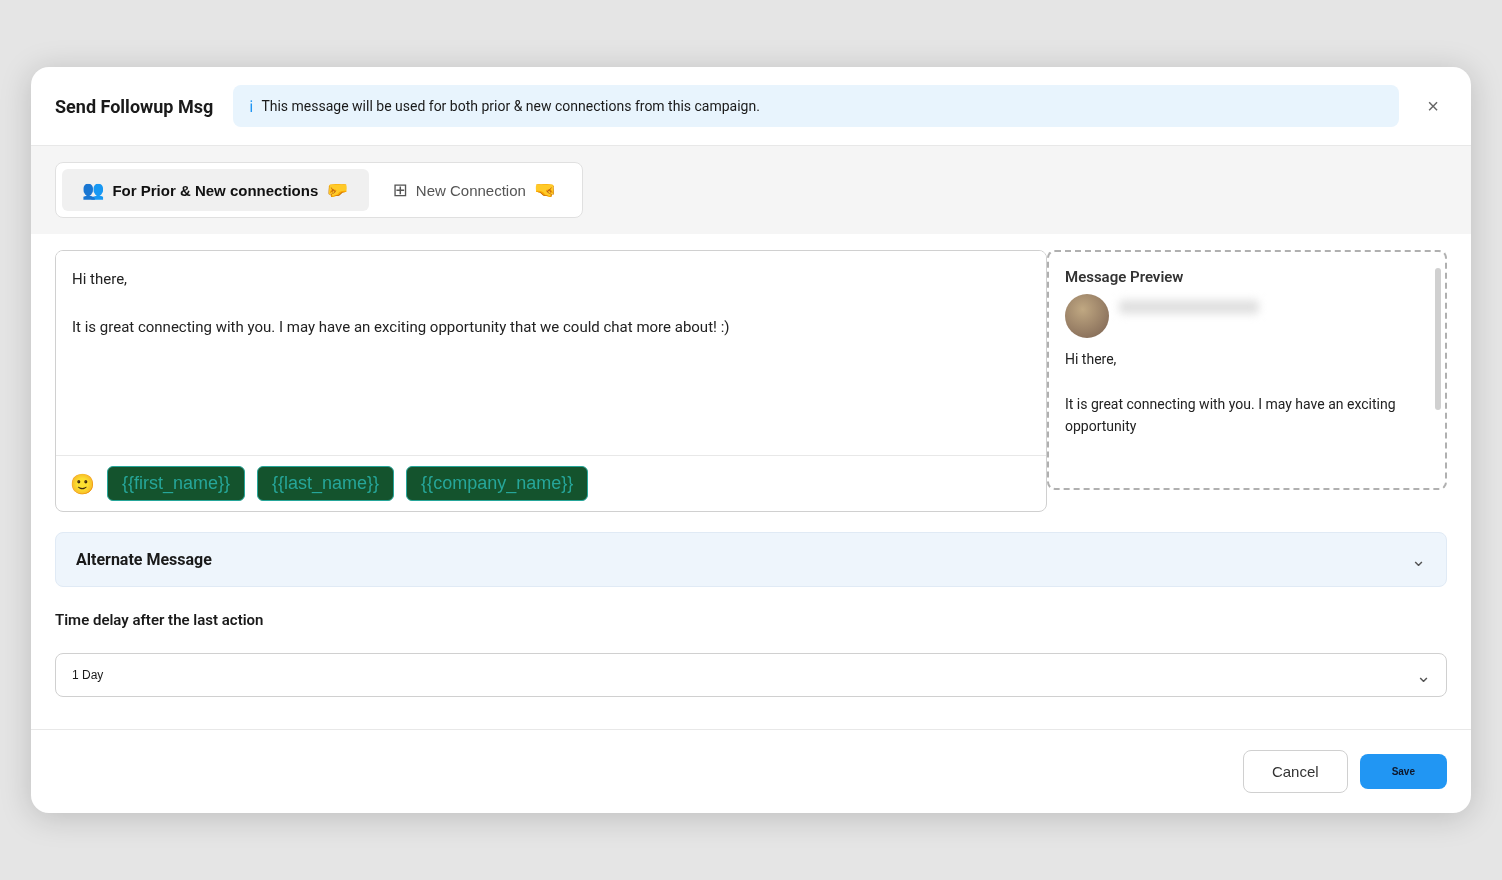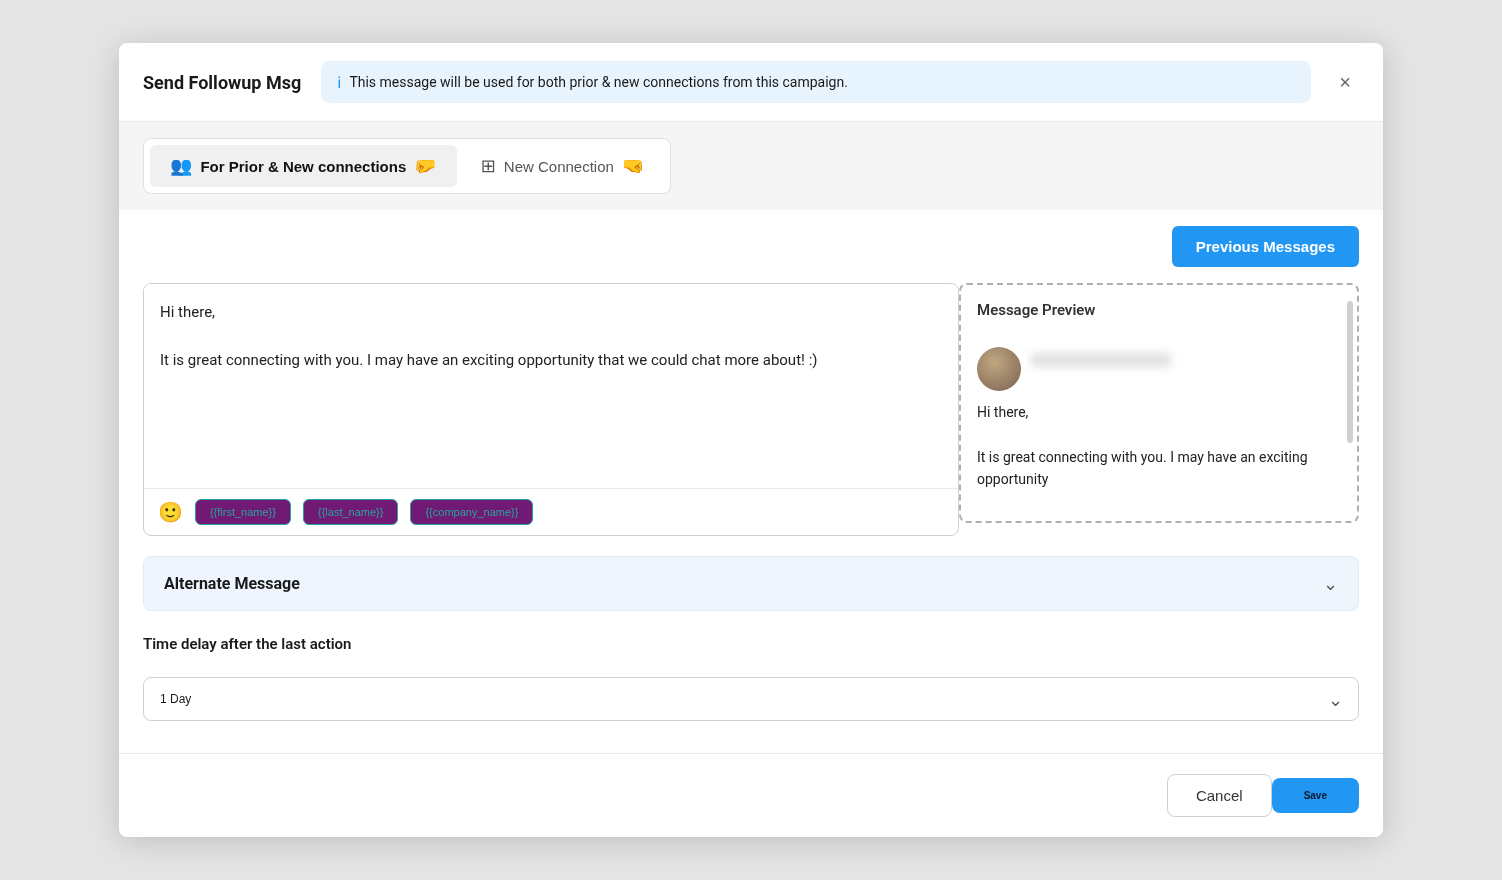--- a/index.html
+++ b/index.html
@@ -6,22 +6,22 @@
     body {
       font-family: -apple-system, BlinkMacSystemFont, 'Segoe UI', Roboto, sans-serif;
       background: #e5e5e5;
       display: flex;
       align-items: center;
       justify-content: center;
       min-height: 100vh;
     }
     .modal {
       background: #fff;
-      border-radius: 8px;
-      width: 1264px;
+      border-radius: 18px;
+      width: 1440px;
       max-width: 98vw;
       box-shadow: 0 4px 32px rgba(0,0,0,0.18);
       overflow: hidden;
       position: relative;
     }
     
     .modal-header {
       display: flex;
       align-items: center;
       padding: 18px 24px;
@@ -154,43 +154,43 @@
     }
     .emoji-btn {
       background: none;
       border: none;
       cursor: pointer;
       font-size: 20px;
       color: #666;
     }
     .variable-btn {
       border: 1.5px solid #26a69a;
-      background: #701a75;
+      background: #14532d;
       color: #26a69a;
       border-radius: 6px;
       padding: 6px 14px;
-      font-size: 11px;
+      font-size: 18px;
       cursor: pointer;
       font-weight: 500;
     }
     
     .preview-container {
       width: 400px;
       border: 2px dashed #b0b0b0;
       border-radius: 8px;
       padding: 16px;
       min-height: 240px;
       position: relative;
       overflow: hidden;
     }
     .preview-title {
       font-size: 15px;
       font-weight: 600;
       color: #333;
-      margin-bottom: 28px;
+      margin-bottom: 8px;
     }
     .preview-message-row {
       display: flex;
       align-items: flex-start;
       gap: 10px;
       margin-bottom: 10px;
     }
     .preview-avatar {
       width: 44px;
       height: 44px;
@@ -274,20 +274,21 @@
       transform: translateY(-50%);
       font-size: 18px;
       color: #555;
       pointer-events: none;
     }
     
     .modal-footer {
       display: flex;
       justify-content: flex-end;
       align-items: center;
+      gap: 12px;
       padding: 20px 24px;
       border-top: 1px solid #e8e8e8;
       margin-top: 8px;
     }
     .cancel-btn {
       background: #fff;
       border: 1.5px solid #d0d0d0;
       border-radius: 8px;
       padding: 12px 28px;
       font-size: 15px;
@@ -330,23 +331,20 @@
       <button class="tab">
         <span class="tab-icon">⊞</span>
         <span>New Connection</span>
         <span class="tab-hand">🤜</span>
       </button>
     </div>
   </div>
 
   <div class="modal-body">
 
-    <div class="prev-messages-row">
-      <button class="prev-messages-btn">Previous Messages</button>
-    </div>
 
     <div class="editor-preview-row">
 
       <div class="editor-container">
         <textarea class="editor-textarea" style="">Hi there,
 
 It is great connecting with you. I may have an exciting opportunity that we could chat more about! :)</textarea>
         <div class="toolbar-row">
           <button class="emoji-btn">🙂</button>
           <button class="variable-btn">{{first_name}}</button>

